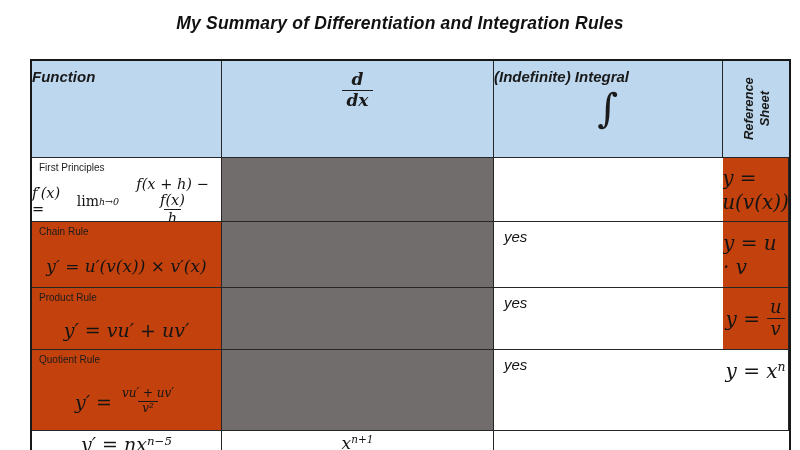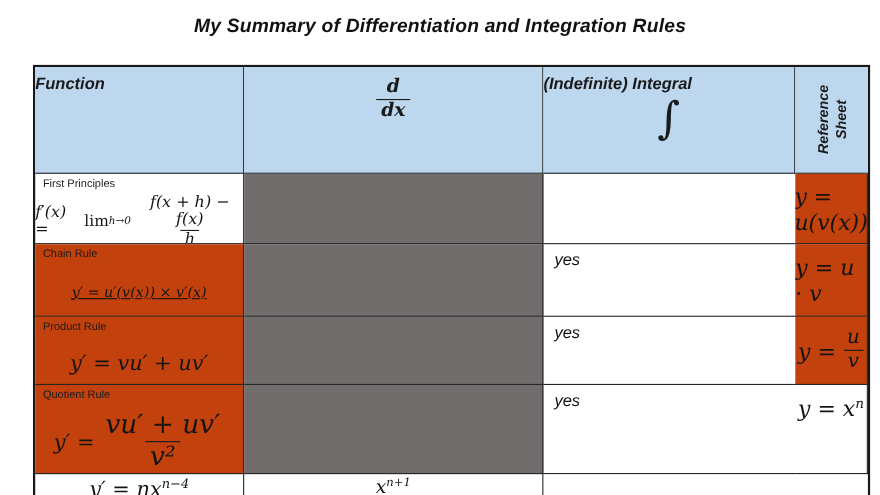--- a/index.html
+++ b/index.html
@@ -113,21 +113,21 @@
   <div class="cell gray"></div>
   <div class="cell lastcol yescell">
     <span></span>
   </div>
 
   <div class="cell green fncell math">
     <span>y = u(v(x))</span>
   </div>
   <div class="cell green">
     <div class="rulelabel">Chain Rule</div>
-    <div class="dformula math" style="font-size:13px;text-decoration:underline;">
+    <div class="dformula math" style="font-size:17px;">
       <span>y′ = u′(v(x)) × v′(x)</span>
     </div>
   </div>
   <div class="cell gray"></div>
   <div class="cell lastcol yescell">
     <span>yes</span>
   </div>
 
   <div class="cell green fncell math">
     <span>y = u · v</span>
@@ -149,36 +149,36 @@
     <span class="frac" style="font-size:18px;">
       <span class="fnum">u</span>
       <span class="fden">v</span>
     </span>
   </div>
   <div class="cell green">
     <div class="rulelabel">Quotient Rule</div>
     <div class="dformula math" style="font-size:19px;">
       <span>y′ =</span>
       <span class="gap"></span>
-      <span class="frac" style="font-size:24px;">
+      <span class="frac" style="font-size:12px;">
         <span class="fnum">vu′ + uv′</span>
         <span class="fden">v²</span>
       </span>
     </div>
   </div>
   <div class="cell gray"></div>
   <div class="cell lastcol yescell">
     <span>yes</span>
   </div>
 
   <div class="cell fncell math topalign" style="font-size:20px;padding-top:9px;">
     <span><span>y = x</span><sup>n</sup></span>
   </div>
   <div class="cell math topalign" style="font-size:19px;padding-top:2px;">
-    <span><span>y′ = nx</span><sup>n−4</sup></span>
+    <span><span>y′ = nx</span><sup>n−5</sup></span>
   </div>
   <div class="cell math topalign" style="font-size:17px;padding-top:2px;">
     <span><span>x</span><sup>n+1</sup></span>
   </div>
   <div class="cell lastcol yescell">
     <span></span>
   </div>
 
 </div>
 

